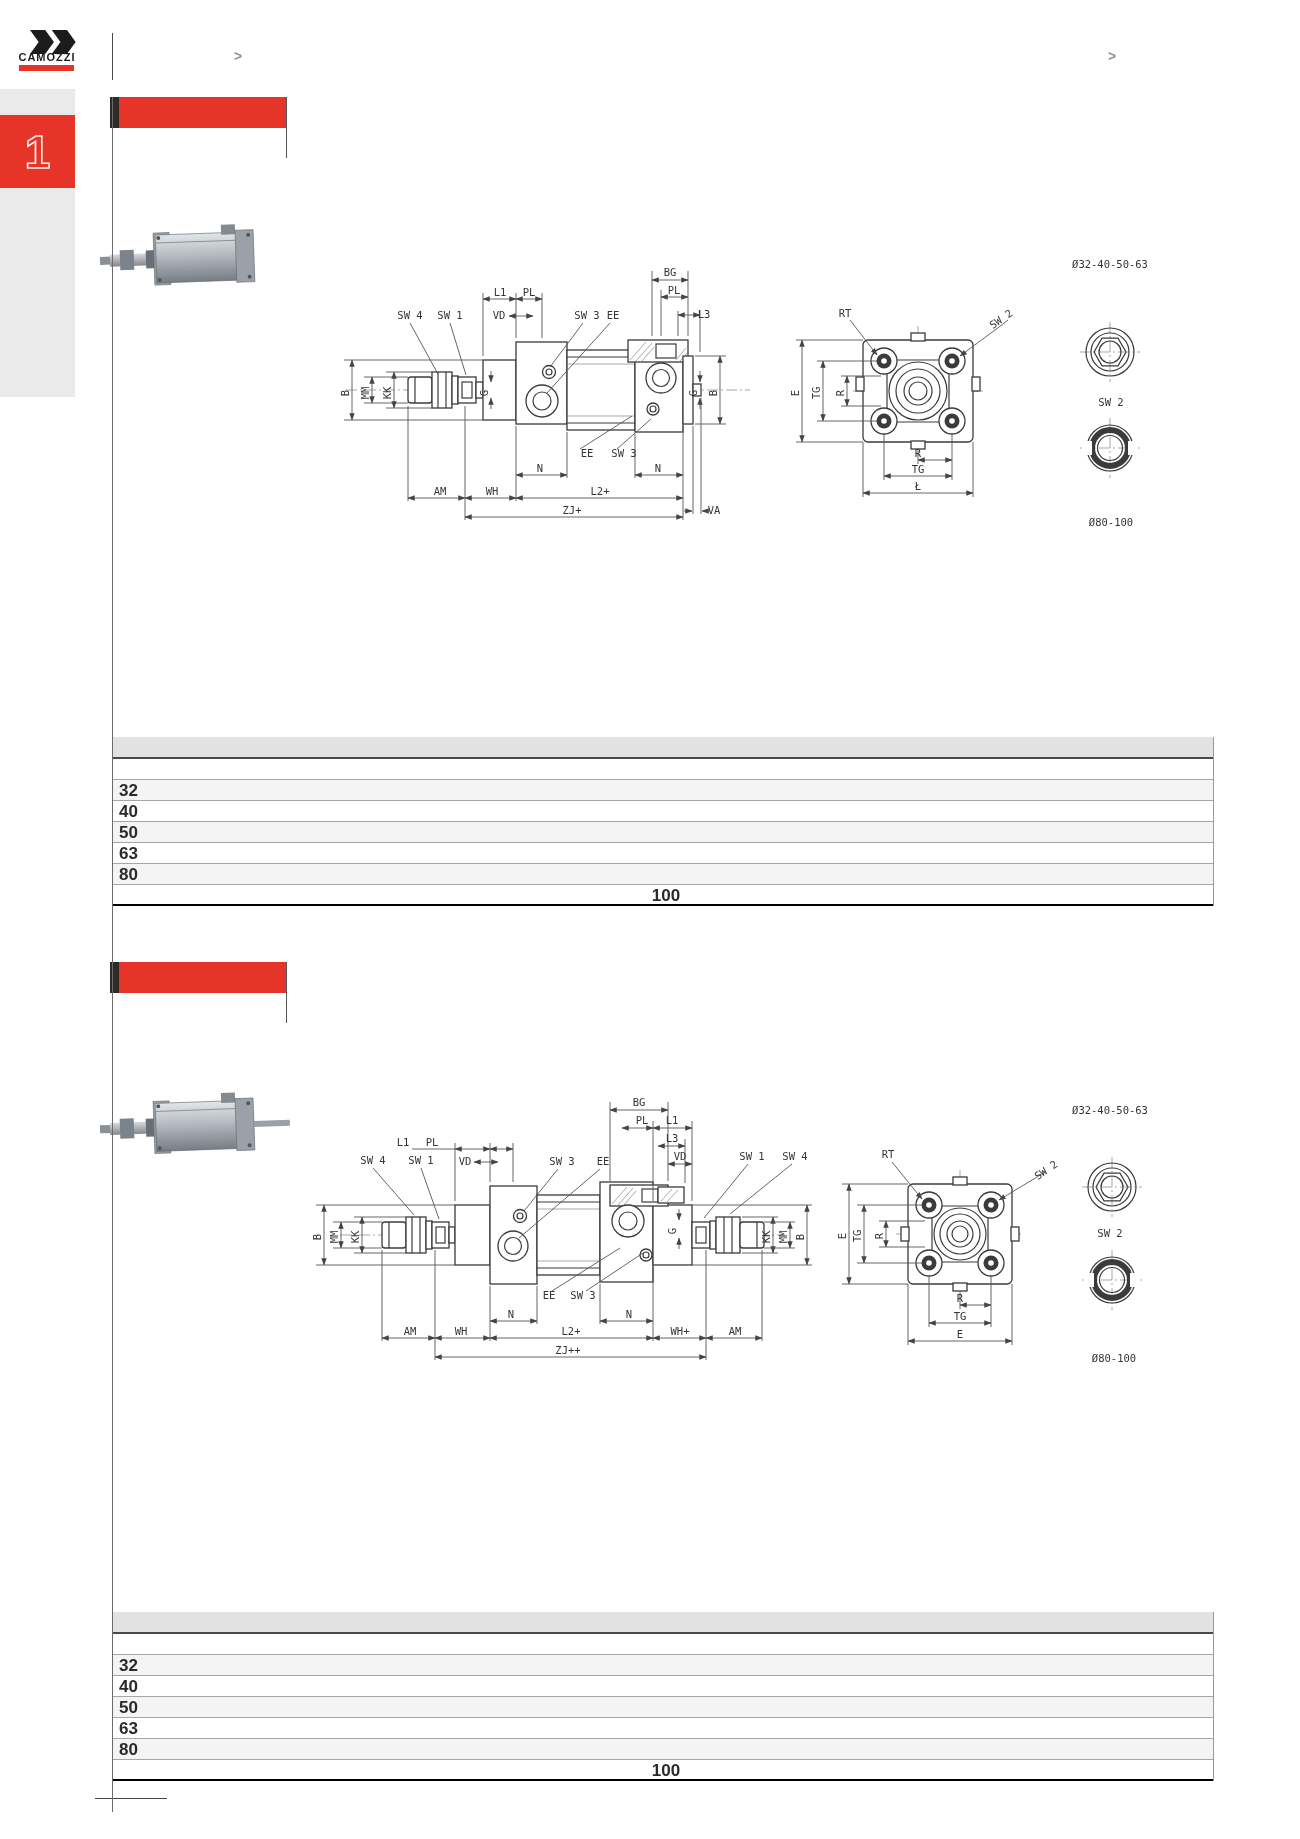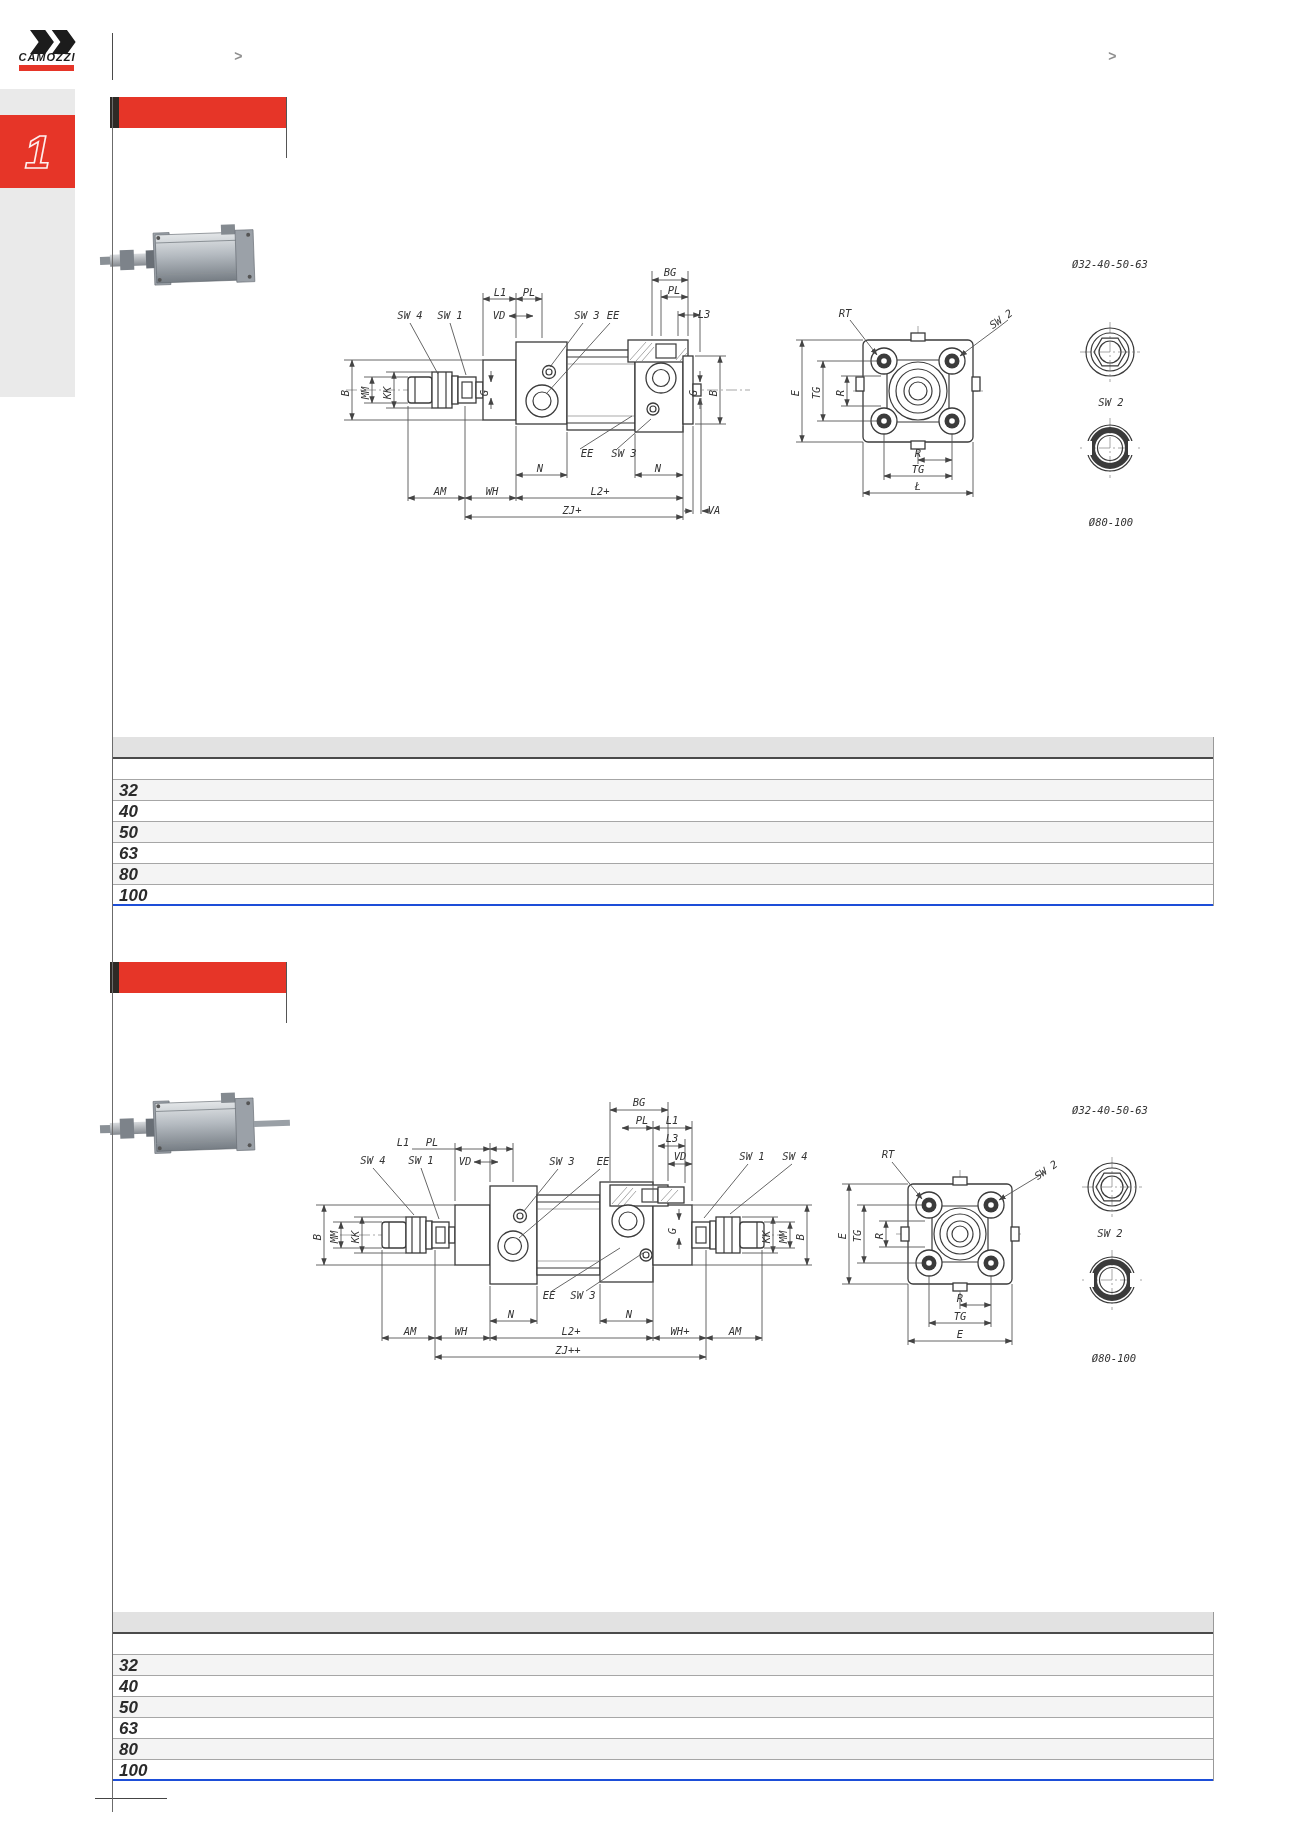--- a/index.html
+++ b/index.html
@@ -1,17 +1,17 @@
 <!DOCTYPE html>
 <html><head>
 <meta charset="utf-8">
 <style>
   html,body{margin:0;padding:0;background:#fff;}
   .page{position:relative;width:1300px;height:1839px;background:#fff;overflow:hidden;
-        font-family:"Liberation Sans",sans-serif;font-style:italic;}
+        font-family:"Liberation Sans",sans-serif;}
   
   .brand-text{position:absolute;left:14px;top:51px;width:66px;text-align:center;
       font-size:11px;font-weight:bold;letter-spacing:1px;color:#1c1c1c;}
   .brand-bar{position:absolute;left:19px;top:65px;width:55px;height:6px;background:#e63528;}
   .hdr-vline{position:absolute;left:112px;top:33px;width:1px;height:47px;background:#4a4a4a;}
   .chev{position:absolute;font-size:14px;font-weight:bold;color:#8f8f8f;}
   
   .side-strip{position:absolute;left:0;top:89px;width:75px;height:308px;background:#eaeaea;}
   .side-tab{position:absolute;left:0;top:115px;width:75px;height:73px;background:#e63528;
       display:flex;align-items:center;justify-content:center;}
@@ -34,21 +34,21 @@
   #d1 .dm{marker-start:url(#a1);marker-end:url(#a1);}
   #d1 .dme{marker-end:url(#a1);}
   #d2 .dm{marker-start:url(#a2);marker-end:url(#a2);}
   #d2 .dme{marker-end:url(#a2);}
   
   .size-table{position:absolute;left:112px;width:1101px;border-right:1px solid #999;}
   .st-head{height:20px;background:#e2e2e2;border-bottom:2px solid #4a4a4a;}
   .st-body>div{height:21px;border-bottom:1px solid #a6a6a6;line-height:21px;
       font-size:17px;font-weight:bold;color:#2a2a2a;padding-left:7px;box-sizing:border-box;}
   .st-body>div:nth-child(even){background:#f4f4f4;}
-  .st-body>div:last-child{border-bottom:2px solid #1d4ed8;}
+  .st-body>div:last-child{border-bottom:2px solid #000000;text-align:center;}
 </style>
 </head>
 <body>
 
 <div class="page">
 
   <svg style="left:30px;top:30px;" width="50" height="24" viewBox="0 0 46 22">
     <polygon points="0,22 8,11 0,0 14,0 22,11 14,22" fill="#1c1c1c"></polygon>
     <polygon points="20,22 28,11 20,0 34,0 42,11 34,22" fill="#1c1c1c"></polygon>
   </svg>

